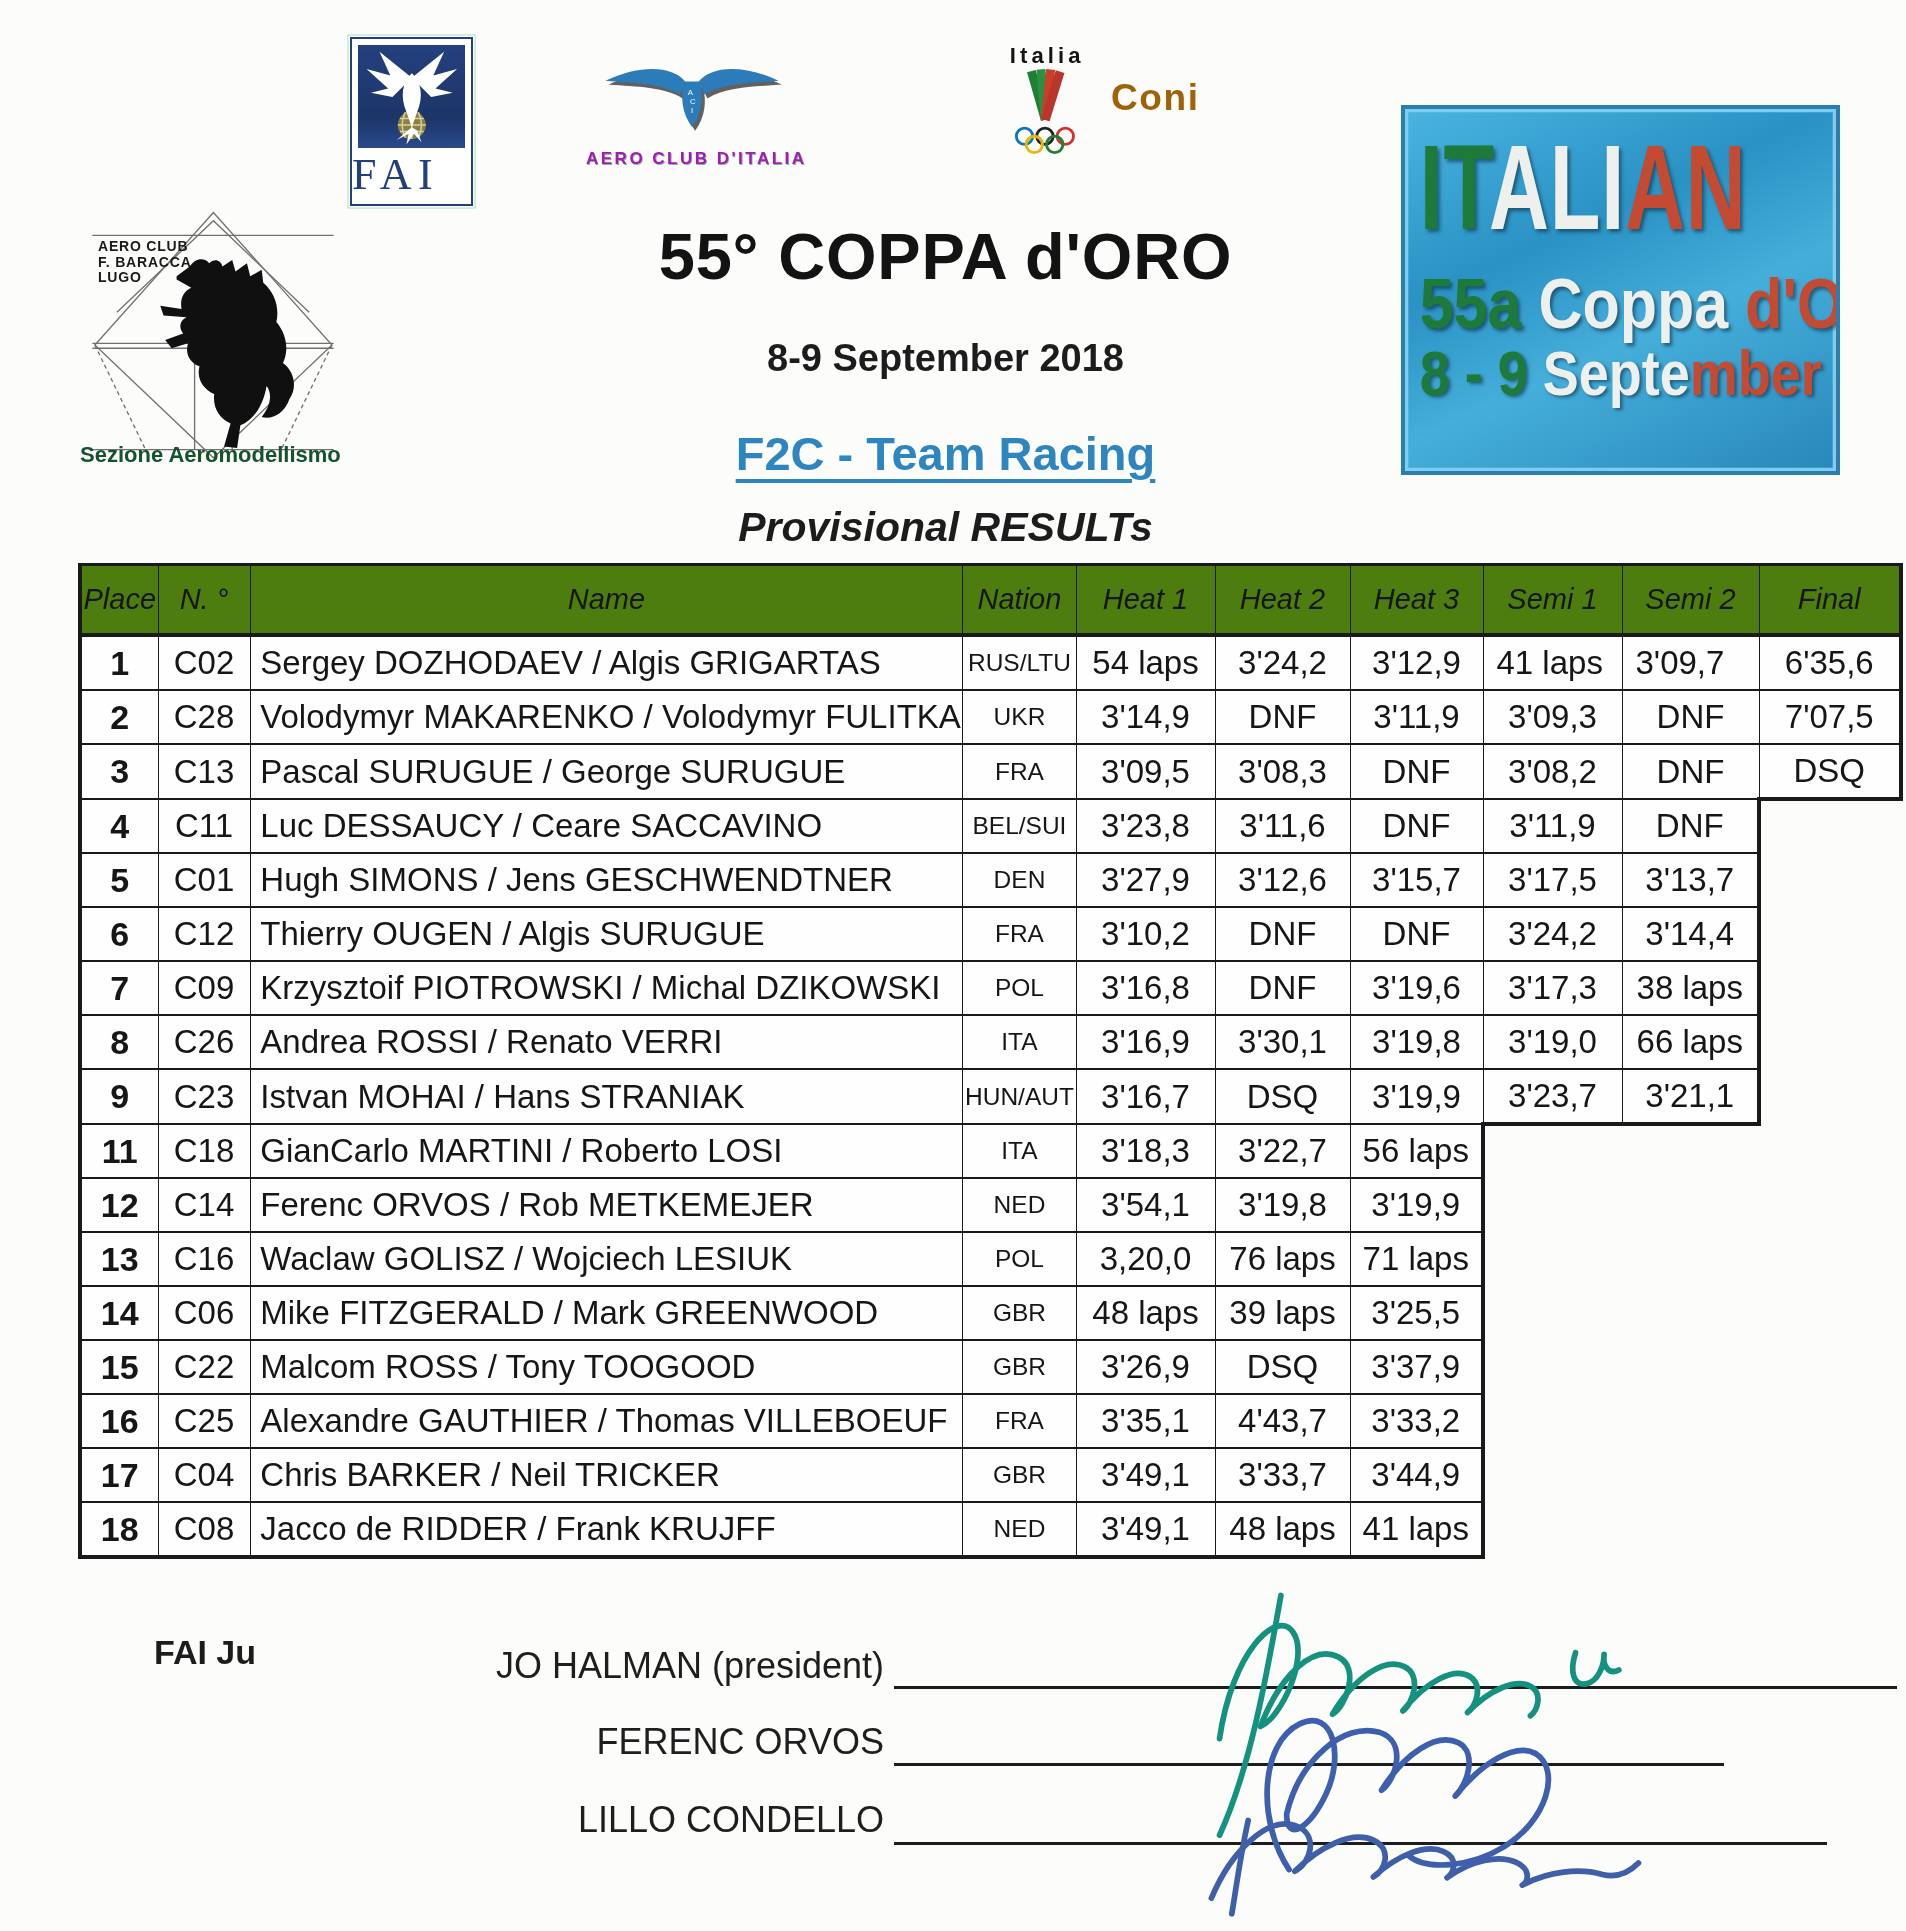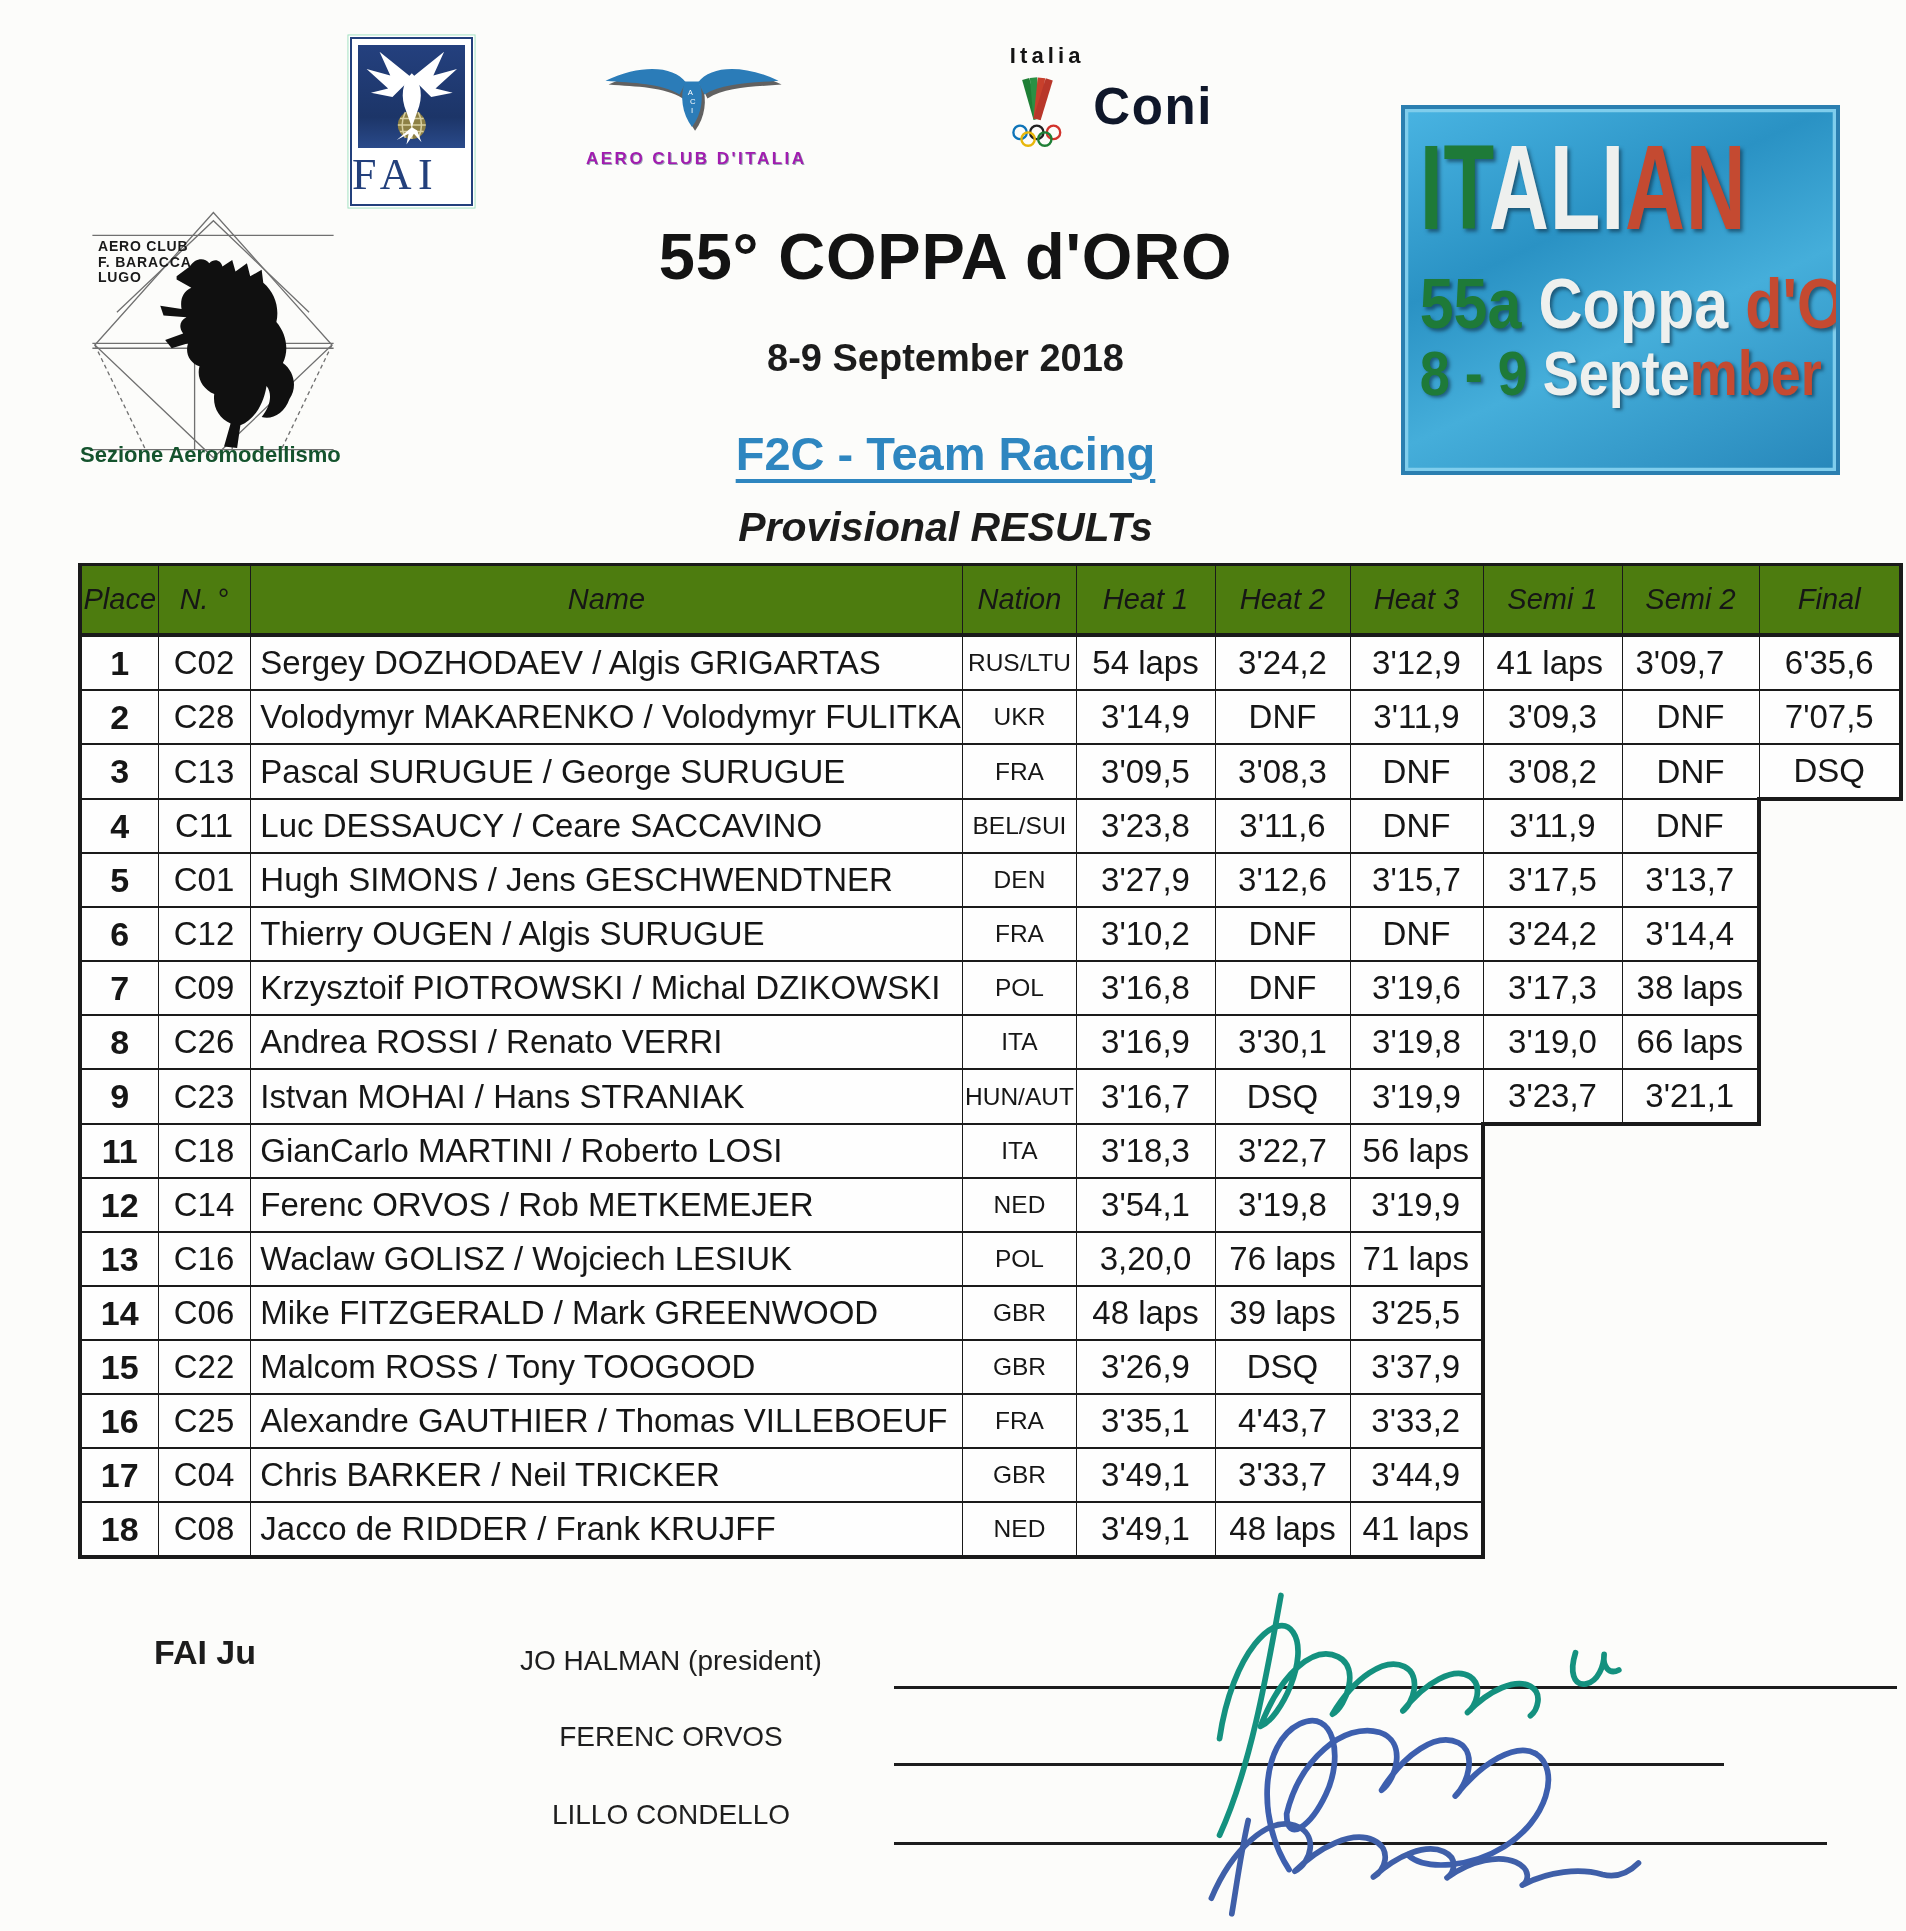--- a/index.html
+++ b/index.html
@@ -15,21 +15,21 @@
              font-size:44px;line-height:51px;color:#23407c;letter-spacing:6.5px;font-weight:500;margin-top:1.6px;}
 
   .logo-aci{position:absolute;left:586px;top:59px;width:211px;height:124px;text-align:center;}
   .logo-aci svg{width:196px;height:85px;}
   .aci-label{font-size:17px;font-weight:bold;color:#a21caf;letter-spacing:2.5px;
              text-shadow:0.8px 0.8px 0 #9aa5b5;margin-top:1.6px;white-space:nowrap;}
 
   .logo-coni{position:absolute;left:1000px;top:43px;width:213px;height:139px;}
   .coni-italia{font-size:22px;font-weight:bold;color:#141414;letter-spacing:4.1px;margin-left:9.8px;}
   .coni-mid{display:flex;align-items:flex-start;}
-  .coni-label{font-size:51px;font-weight:bold;color:#0f172a;margin-left:13px;margin-top:8.2px;letter-spacing:1.6px;}
+  .coni-label{font-size:37px;font-weight:bold;color:#a16207;margin-left:13px;margin-top:8.2px;letter-spacing:1.6px;}
 
   .logo-horse{position:absolute;left:80px;top:188px;width:266px;height:296px;}
   .horse-club{position:absolute;left:18px;top:51px;font-size:14px;line-height:15.5px;font-weight:bold;color:#1a1a1a;letter-spacing:0.8px;}
   .horse-section{position:absolute;left:0px;top:254px;width:100%;font-size:22px;font-weight:bold;color:#14532d;white-space:nowrap;}
 
   .logo-badge{position:absolute;left:1401px;top:105px;width:439px;height:370px;box-sizing:border-box;
               background:linear-gradient(155deg,#49b4e2 0%,#2a92c4 35%,#45aeda 60%,#2787ba 100%);
               border:4.9px solid #2b7fb0;box-shadow:inset 0 0 0 3.3px #7fcdec;
               padding:8.2px 11.5px 0 14.7px;overflow:hidden;}
   .badge-title{font-size:83px;font-weight:800;letter-spacing:0.8px;line-height:98px;
@@ -60,21 +60,21 @@
   td.col-place{font-weight:bold;font-size:34px;}
   td.col-name{text-align:left;padding-left:9.8px;}
   td.col-nation{font-size:24.5px;}
   td.absent{border:none;background:transparent;}
   td.edge-right,th.edge-right{border-right-width:4.1px;}
   td.edge-bottom{border-bottom-width:4.1px;}
   td.align-left{text-align:left;padding-left:13px;}
 
   
   .fai-ju{position:absolute;left:154px;top:1633px;font-size:34px;font-weight:600;color:#1c1c1c;}
-  .sig-label{position:absolute;left:458px;width:426px;text-align:center;font-size:28px;color:#1e1e1e;white-space:nowrap;}
+  .sig-label{position:absolute;left:458px;width:426px;text-align:right;font-size:36px;color:#1e1e1e;white-space:nowrap;}
   .sig-line{position:absolute;height:3.3px;background:#1d1d1d;}
   #sig-overlay{position:absolute;left:835px;top:1575px;width:1080px;height:356px;pointer-events:none;}
 </style>
 </head>
 <body>
 
 <div id="page">
 
   <div class="logo-fai">
     <div class="fai-emblem">

